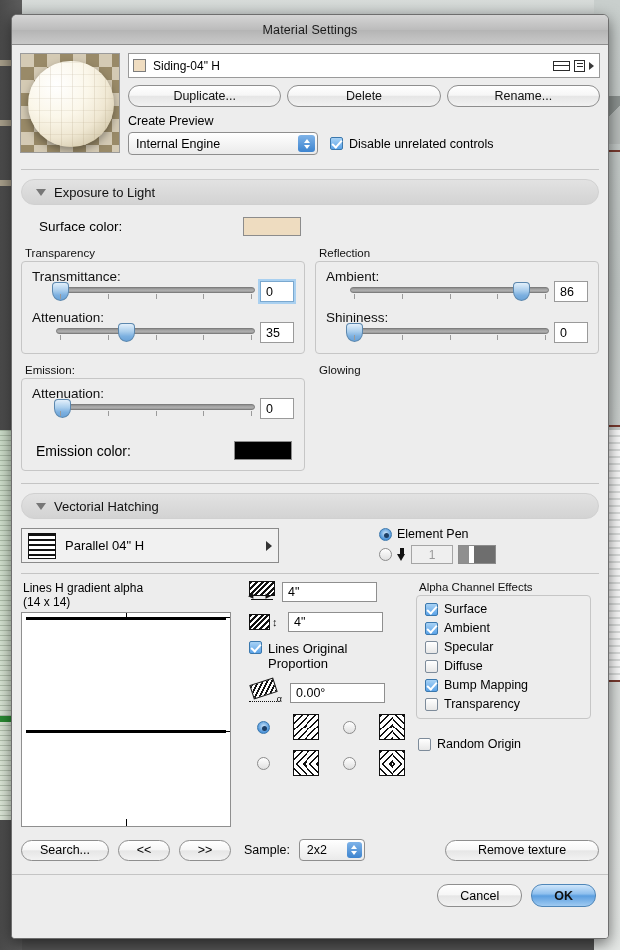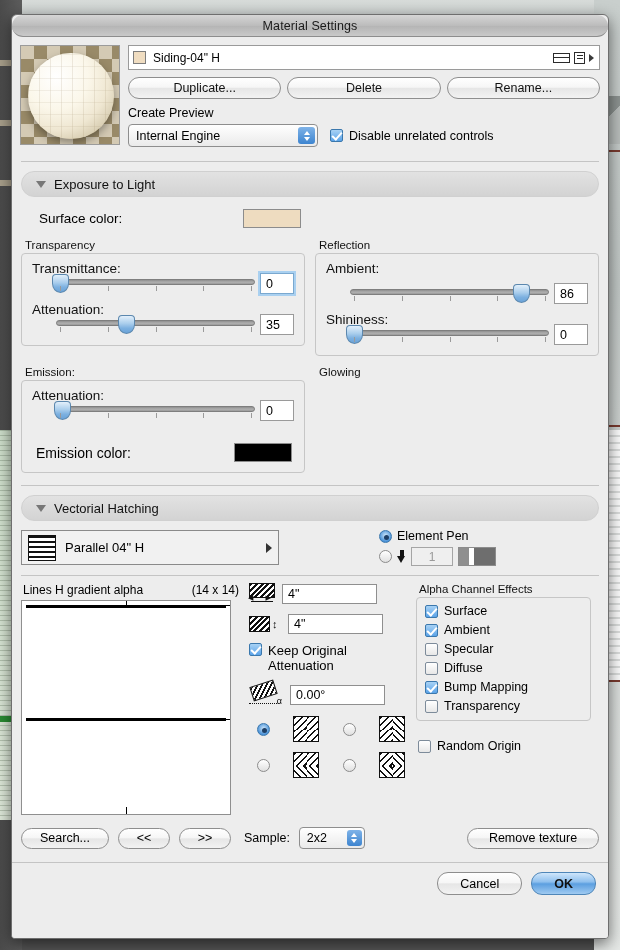--- a/index.html
+++ b/index.html
@@ -36,24 +36,24 @@
   
   #dialog {
     position:absolute; left:11px; top:14px; width:598px; height:925px;
     background:#ededed;
     border:1px solid #6e6e6e;
     border-radius:6px 6px 4px 4px;
     box-shadow:0 5px 16px rgba(0,0,0,.55);
     overflow:hidden;
   }
   .titlebar {
-    height:22px;
+    height:30px;
     background:linear-gradient(180deg,#d5d5d5 0%,#bcbcbc 50%,#b4b4b4 51%,#c9c9c9 100%);
     border-bottom:1px solid #8d8d8d;
-    display:flex; align-items:center; justify-content:center;border-radius:11px;
+    display:flex; align-items:center; justify-content:center;
   }
   .titlebar .ttl { font-size:12.5px; color:#1a1a1a; letter-spacing:.1px; }
 
   .body-pane { background:#ededed; height:903px; position:relative; }
 
   
   .top-sec { display:flex; padding:8px 8px 6px 8px; }
   .preview-thumb {
     width:100px; height:100px; border:1px solid #9b9b9b; background:#efe7d4;
     position:relative; overflow:hidden; flex:none;
@@ -193,21 +193,21 @@
   .penbox{width:42px;height:19px;border:1px solid #a5a5a5;background:#efefef;color:#9a9a9a;
     font-size:12px;display:flex;align-items:center;justify-content:center;}
   .penswatch{width:38px;height:19px;border:1px solid #8c8c8c;display:flex;}
   .penswatch .a{width:10px;background:#8f8f8f;}
   .penswatch .b{width:5px;background:#fff;}
   .penswatch .c{flex:1;background:#6e6e6e;}
 
   
   .tex-wrap { display:flex; padding:0 9px; margin-top:7px; gap:0; }
   .tex-left { width:220px; }
-  .tex-cap { display:flex; justify-content:space-between; font-size:12px; padding:0 2px 3px 2px; }
+  .tex-cap { display:flex; justify-content:space-between; font-size:12px; padding:0 2px 3px 2px;flex-direction:column; }
   .tex-box { width:210px; height:215px; background:#fff; border:1px solid #8f8f8f; position:relative; }
   .tex-box .ln { position:absolute; left:4px; right:4px; height:3px; background:#000; }
   .tex-box .tickt{position:absolute;top:0;left:50%;width:1px;height:7px;background:#000;}
   .tex-box .tickb{position:absolute;bottom:0;left:50%;width:1px;height:7px;background:#000;}
   .tex-box .tickr{position:absolute;right:0;width:7px;height:1px;background:#000;}
 
   .tex-mid { width:165px; padding-left:8px; }
   .texrow { display:flex; align-items:center; gap:7px; margin-bottom:9px; }
   .sz-ic { width:26px; height:22px; position:relative; flex:none; }
   .sz-ic .pat { position:absolute; left:0; top:0; width:26px; height:15px; border:1.4px solid #111;
@@ -383,21 +383,21 @@
         </div>
       </div>
 
       <div class="col">
         <div style="height:22px"></div>
         <div style="margin-top:10px">
           <div class="leg" style="padding-left:4px">Reflection</div>
           <div class="fs">
             <div>
               <div class="slab">Ambient:</div>
-              <div class="srow" style="margin-top:13px">
+              <div class="srow" style="margin-top:3px">
                 <div class="sliderblock" style="flex:1;margin-left:24px;position:relative">
                   <div class="track"></div>
                   <div class="thumb" style="left:86%"></div>
                   <div class="ticks">
                     <i style="left:2%"></i>
                       <i style="left:26%"></i>
                       <i style="left:50%"></i>
                       <i style="left:74%"></i>
                       <i style="left:98%"></i>
                   </div>
@@ -524,21 +524,21 @@
         <div class="texrow">
           <span class="sz-ic2">
             <span class="pat"></span>
               <span class="varr">↕</span>
           </span>
           <span class="txtfield">4"</span>
         </div>
 
         <div class="keep-orig">
           <span class="chk on"></span>
-          <span class="kt">Keep Original Attenuation</span>
+          <span class="kt">Lines Original Proportion</span>
         </div>
 
         <div class="texrow">
           <span class="rot-ic">
             <span class="pat"></span>
               <span class="base"></span>
               <span class="alp">α</span>
           </span>
           <span class="txtfield">0.00°</span>
         </div>
@@ -616,21 +616,21 @@
       <div class="pbtn" style="width:52px">&lt;&lt;</div>
       <div class="pbtn" style="width:52px">&gt;&gt;</div>
       <span style="font-size:12.5px;margin-left:4px">Sample:</span>
       <div class="sample-pop">
         <span>2x2</span>
         <span class="arrows">
             <i class="up" style="border-left:3.5px solid transparent;border-right:3.5px solid transparent;border-bottom:4px solid #fff"></i>
             <i class="dn" style="border-left:3.5px solid transparent;border-right:3.5px solid transparent;border-top:4px solid #fff"></i>
           </span>
       </div>
-      <div class="pbtn" style="width:132px;margin-left:auto">Remove texture</div>
+      <div class="pbtn" style="width:154px;margin-left:auto">Remove texture</div>
     </div>
 
     <div class="hr2" style="margin-top:13px"></div>
 
     <div class="foot">
       <div class="pbtn">Cancel</div>
       <div class="pbtn ok">OK</div>
     </div>
 
   </div>

